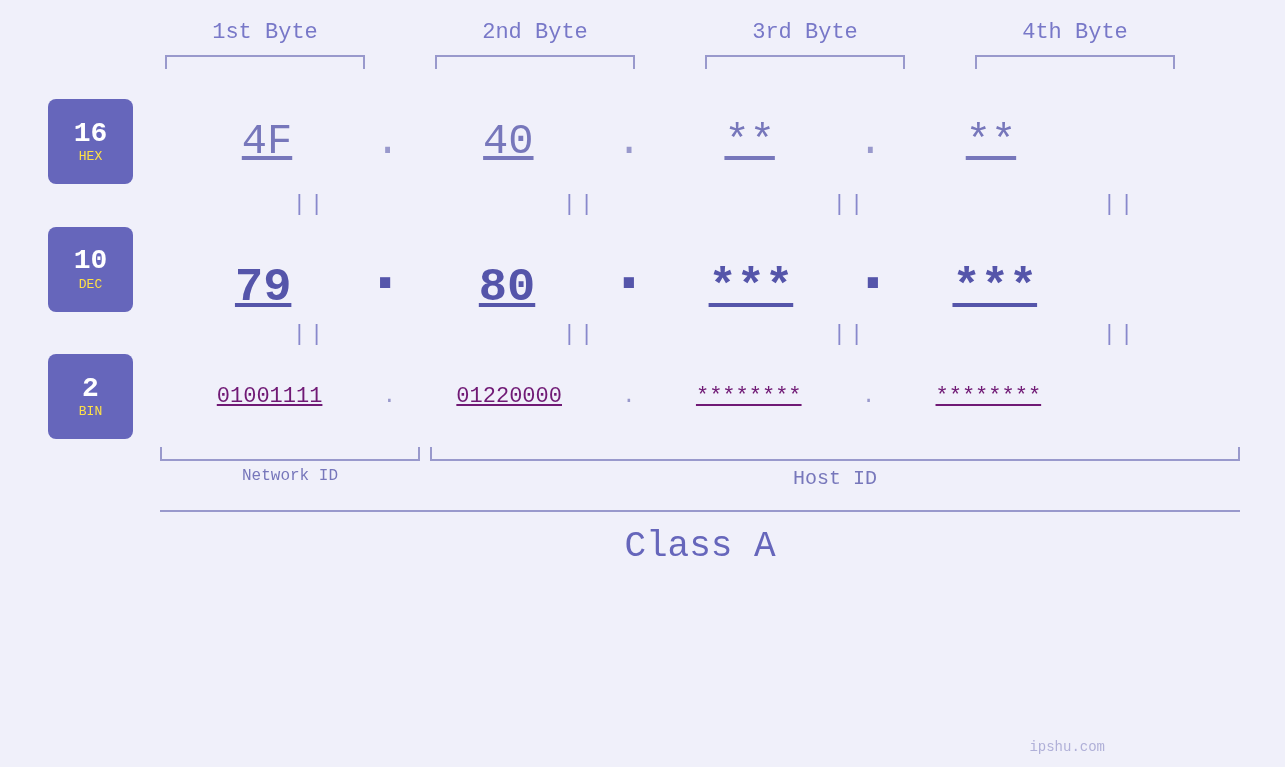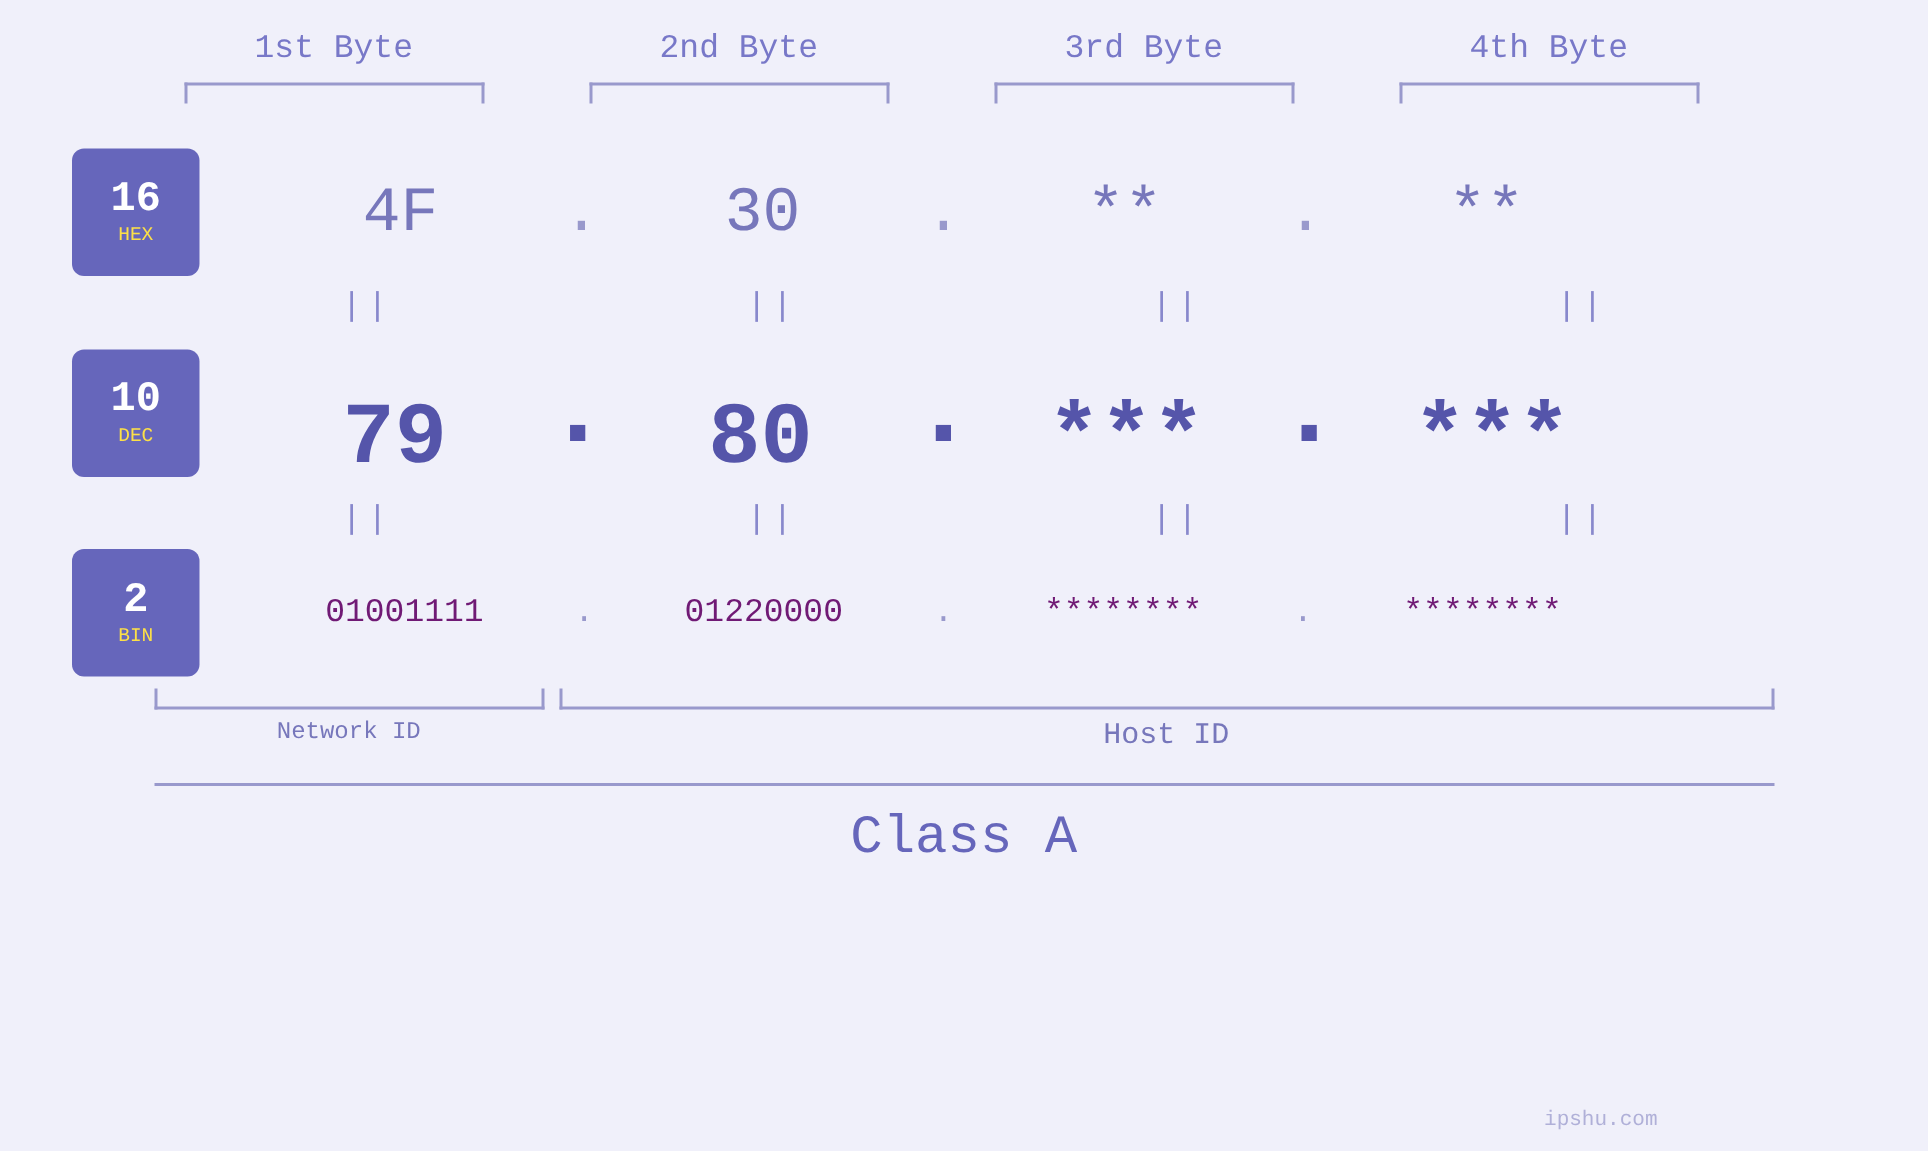--- a/index.html
+++ b/index.html
@@ -12,21 +12,21 @@
       overflow: hidden;
       position: relative;
     }
 
     .container {
       width: 1125px;
       height: 767px;
       position: relative;
       display: flex;
       flex-direction: column;
-      align-items: center;
+      align-items: flex-start;
       padding-top: 20px;
     }
 
     
     .byte-headers {
       display: flex;
       width: 1080px;
       margin-left: 130px;
       justify-content: space-around;
       margin-bottom: 10px;
@@ -98,20 +98,21 @@
       flex: 1;
       justify-content: space-around;
       padding: 0 20px;
     }
 
     .byte-value {
       width: 220px;
       text-align: center;
       color: #6666bb;
       font-family: 'Courier New', Courier, monospace;
+      text-decoration: underline;
     }
 
     .separator {
       color: #8888cc;
       font-size: 28px;
       font-family: 'Courier New', Courier, monospace;
       margin: 0 -10px;
     }
 
     
@@ -139,21 +140,21 @@
       width: 220px;
       text-align: center;
       color: #8888cc;
       font-size: 22px;
       font-family: 'Courier New', Courier, monospace;
       letter-spacing: 4px;
     }
 
     
     .dec-row .byte-value {
-      font-size: 58px;
+      font-size: 47px;
       font-weight: bold;
       color: #5555aa;
       margin-top: 37px;
     }
 
     .dec-row .separator {
       font-size: 72px;
       font-weight: bold;
       color: #5555aa;
     }
@@ -278,21 +279,21 @@
   </div>
 
   <div class="base-row hex-row">
     <div class="badge">
       <span class="badge-num">16</span>
       <span class="badge-label">HEX</span>
     </div>
     <div class="bytes-section">
       <div class="byte-value">4F</div>
       <div class="separator">.</div>
-      <div class="byte-value">30</div>
+      <div class="byte-value">40</div>
       <div class="separator">.</div>
       <div class="byte-value">**</div>
       <div class="separator">.</div>
       <div class="byte-value">**</div>
     </div>
   </div>
 
   <div class="equals-row">
     <div class="equals-cell">||</div>
     <div class="equals-cell">||</div>

